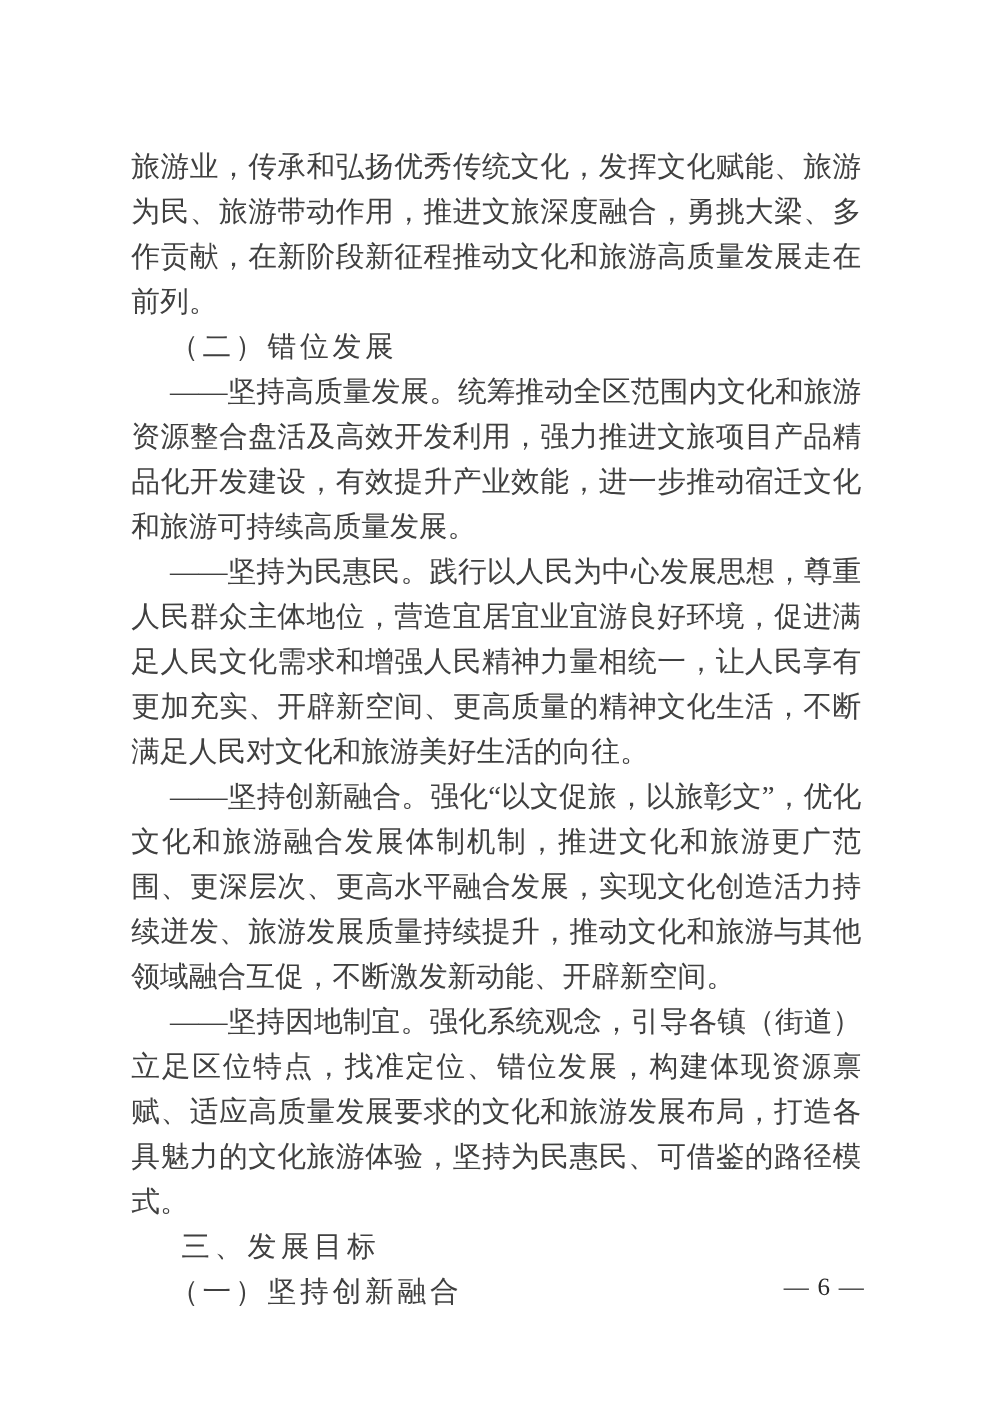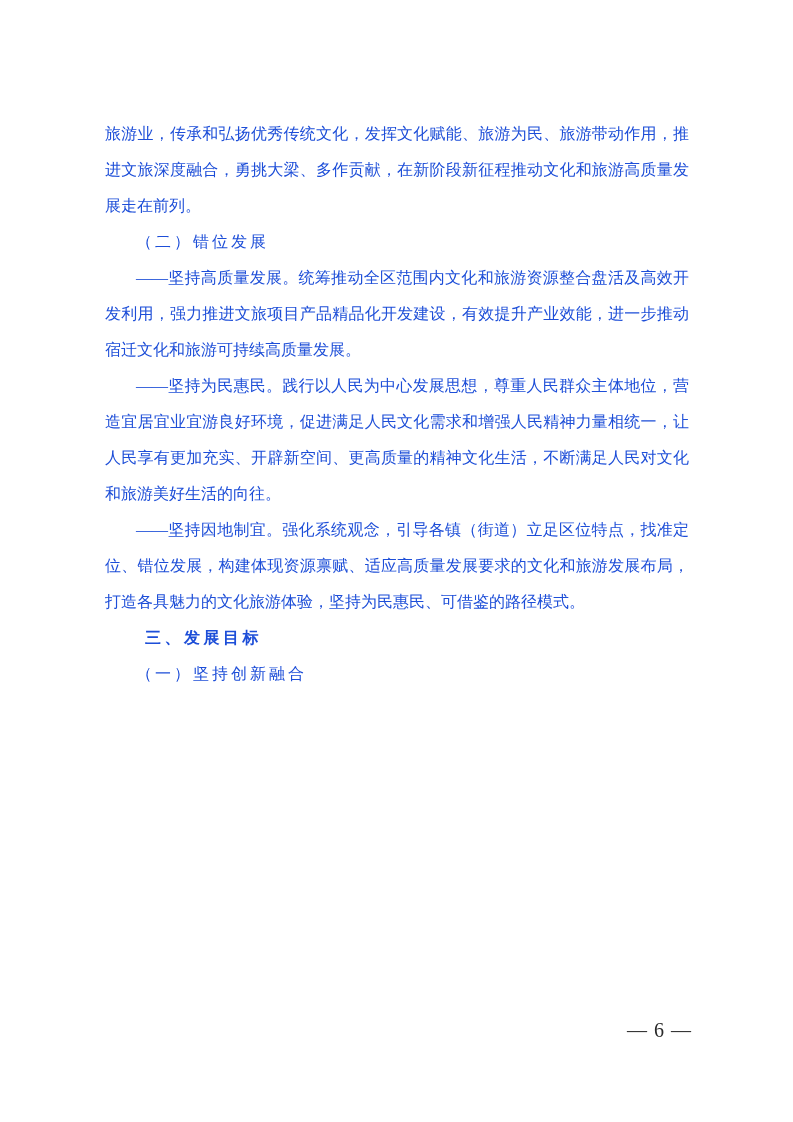--- a/index.html
+++ b/index.html
@@ -17,37 +17,37 @@
     color: #1c1c1c;
   }
   .content {
     position: absolute;
     left: 105px;
     top: 116px;
     width: 584px;
   }
   .content p {
     margin: 0;
-    font-size: 16px;
+    font-size: 23px;
     line-height: 36px;
     text-align: justify;
     text-justify: inter-character;
     font-family: "Liberation Serif", serif;
-    color: #1d4ed8;
+    color: #404040;
   }
   .p-cont { text-indent: 0; }
   .p-dash { text-indent: 31px; }
   .h-sub {
     text-indent: 31px;
     letter-spacing: 3px;
   }
   .h-sec {
     text-indent: 40px;
     letter-spacing: 3.5px;
-    font-weight: 700;
+    font-weight: 400;
     font-size: 23.5px;
     font-family: "Liberation Sans", sans-serif;
     color: #141414;
   }
   .page-number {
     position: absolute;
     top: 1019px;
     right: 101px;
     font-size: 20px;
     letter-spacing: 1px;
@@ -58,19 +58,20 @@
 </style>
 </head>
 <body>
 
 <div class="page">
   <div class="content">
     <p class="p-cont">旅游业，传承和弘扬优秀传统文化，发挥文化赋能、旅游为民、旅游带动作用，推进文旅深度融合，勇挑大梁、多作贡献，在新阶段新征程推动文化和旅游高质量发展走在前列。</p>
     <p class="h-sub">（二）错位发展</p>
     <p class="p-dash">——坚持高质量发展。统筹推动全区范围内文化和旅游资源整合盘活及高效开发利用，强力推进文旅项目产品精品化开发建设，有效提升产业效能，进一步推动宿迁文化和旅游可持续高质量发展。</p>
     <p class="p-dash">——坚持为民惠民。践行以人民为中心发展思想，尊重人民群众主体地位，营造宜居宜业宜游良好环境，促进满足人民文化需求和增强人民精神力量相统一，让人民享有更加充实、开辟新空间、更高质量的精神文化生活，不断满足人民对文化和旅游美好生活的向往。</p>
+    <p class="p-dash">——坚持创新融合。强化“以文促旅，以旅彰文”，优化文化和旅游融合发展体制机制，推进文化和旅游更广范围、更深层次、更高水平融合发展，实现文化创造活力持续迸发、旅游发展质量持续提升，推动文化和旅游与其他领域融合互促，不断激发新动能、开辟新空间。</p>
     <p class="p-dash">——坚持因地制宜。强化系统观念，引导各镇（街道）立足区位特点，找准定位、错位发展，构建体现资源禀赋、适应高质量发展要求的文化和旅游发展布局，打造各具魅力的文化旅游体验，坚持为民惠民、可借鉴的路径模式。</p>
     <p class="h-sec">三、发展目标</p>
     <p class="h-sub">（一）坚持创新融合</p>
   </div>
 
   <div class="page-number">— 6 —</div>
 </div>
 
 </body></html>

